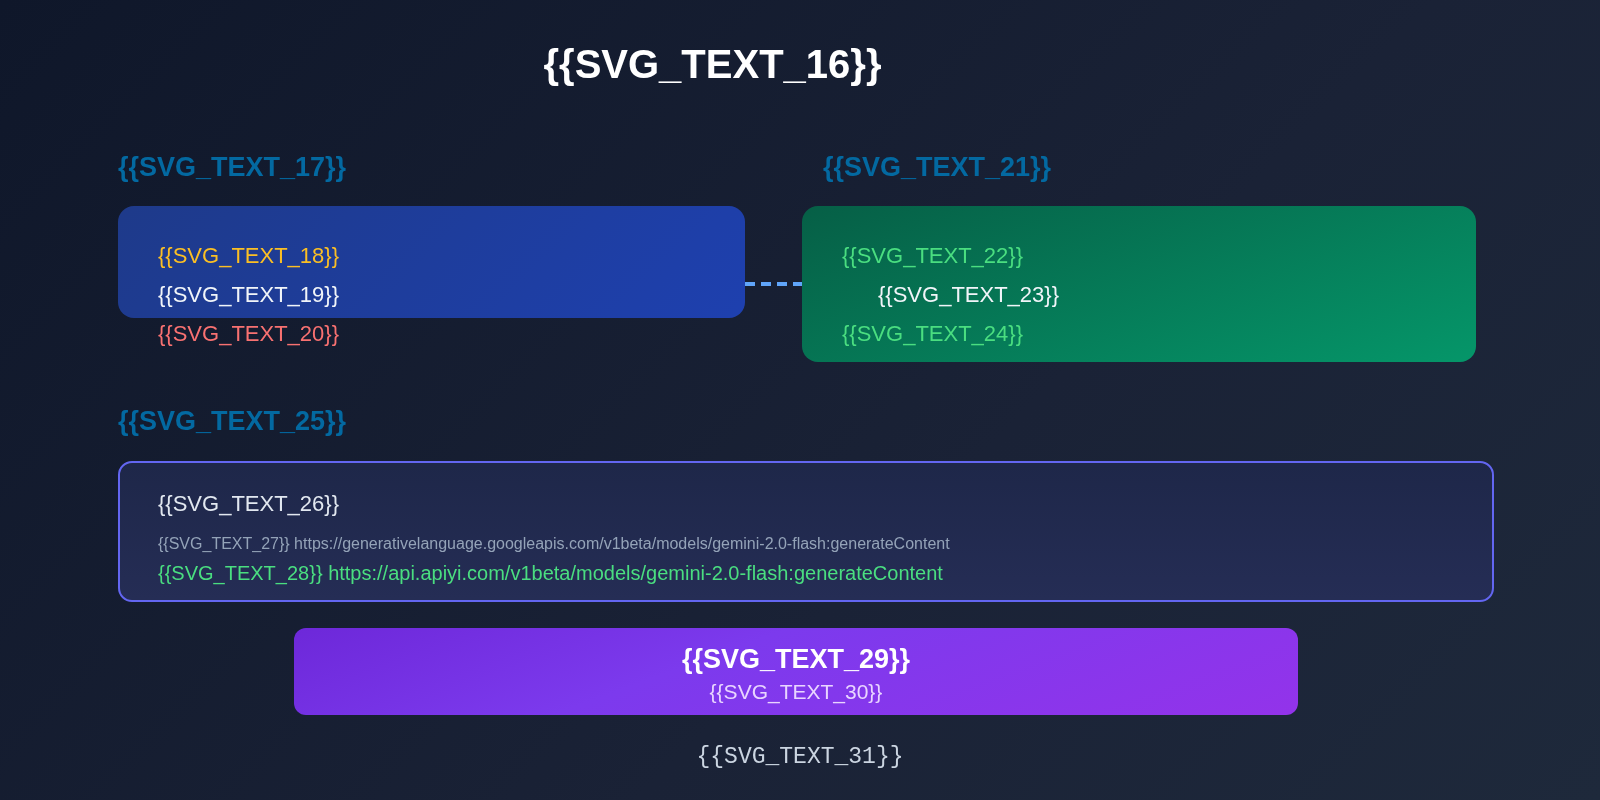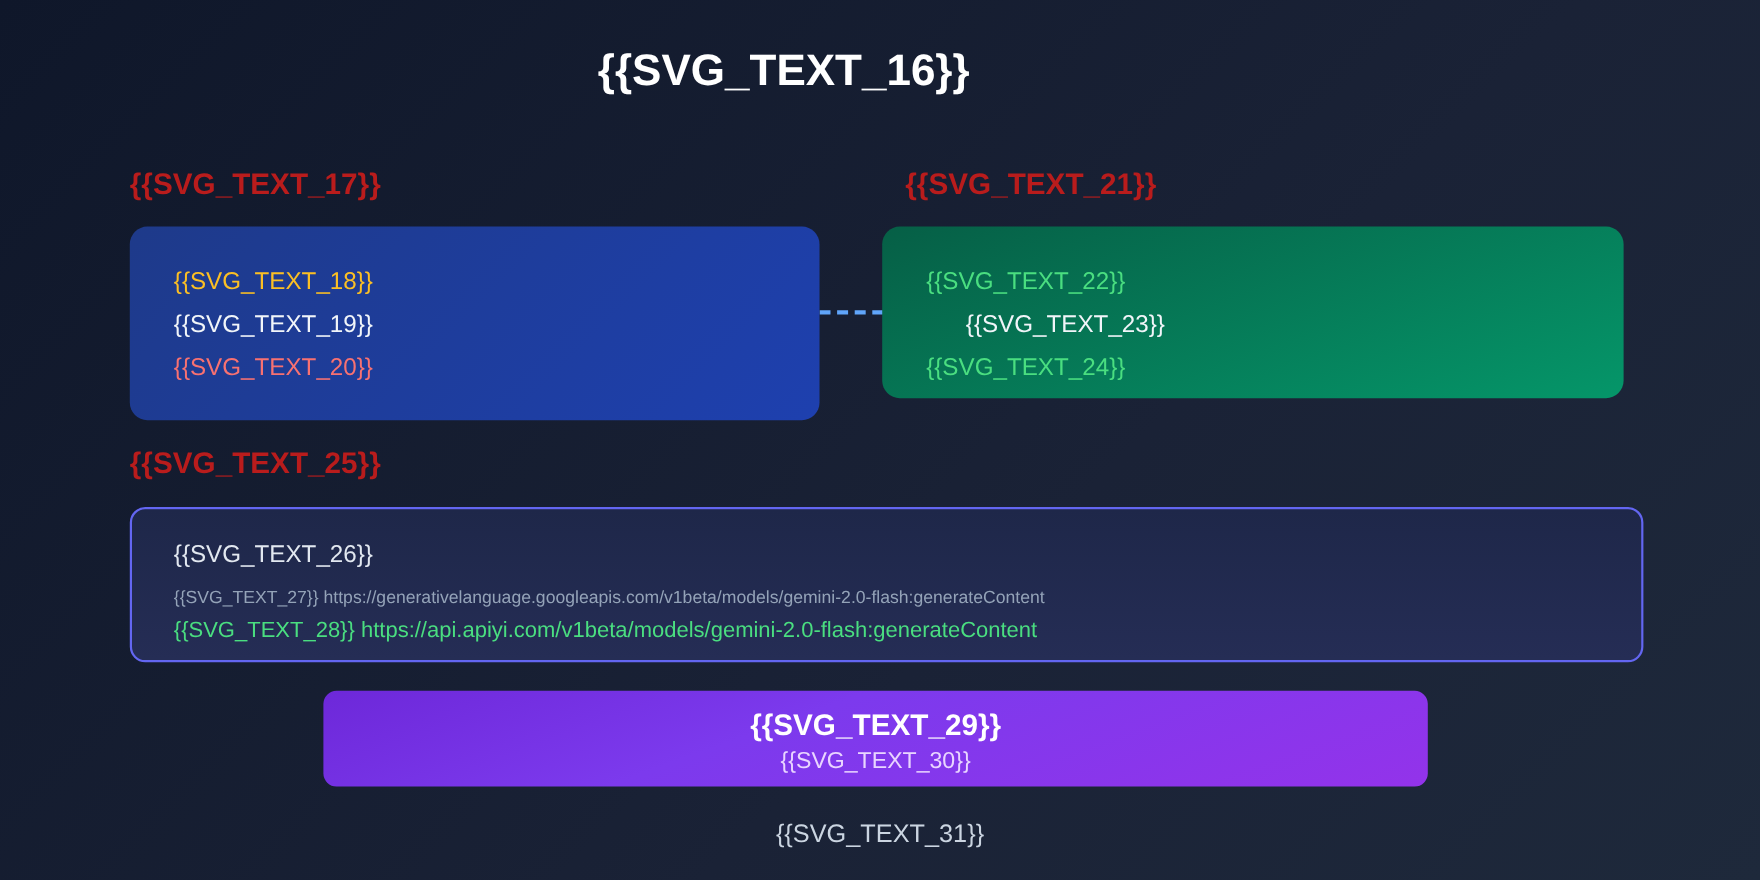--- a/index.html
+++ b/index.html
@@ -7,27 +7,27 @@
       width: 1600px; height: 800px; overflow: hidden; position: relative;
       background: linear-gradient(135deg, #0f172a 0%, #1a2236 60%, #1e293b 100%);
       font-family: "Liberation Sans", sans-serif;
     }
     .abs { position: absolute; }
     .title {
       left: 0; width: 1425px; top: 38px; text-align: center;
       color: #ffffff; font-size: 40px; font-weight: bold; line-height: 52px;
     }
     .section-label {
-      color: #b91c1c; font-size: 27px; font-weight: bold; line-height: 34px;
+      color: #0369a1; font-size: 27px; font-weight: bold; line-height: 34px;
     }
     .card {
       border-radius: 16px; box-sizing: border-box;
     }
     .card-blue {
-      left: 118px; top: 206px; width: 627px; height: 176px;
+      left: 118px; top: 206px; width: 627px; height: 112px;
       background: linear-gradient(135deg, #1e3a8a 0%, #1e40af 100%);
     }
     .card-green {
       left: 802px; top: 206px; width: 674px; height: 156px;
       background: linear-gradient(160deg, #065f46 0%, #059669 100%);
     }
     .card-line {
       position: absolute; left: 40px; font-size: 22px; line-height: 28px; white-space: nowrap;
     }
     .l1 { top: 36px; }
@@ -51,21 +51,21 @@
     .banner-title {
       position: absolute; left: 0; right: 0; top: 14px;
       color: #ffffff; font-size: 27px; font-weight: bold; line-height: 34px;
     }
     .banner-sub {
       position: absolute; left: 0; right: 0; top: 51px;
       color: #e9d5ff; font-size: 21px; line-height: 26px;
     }
     .footer {
       left: 0; width: 1600px; top: 742px; text-align: center;
-      color: #cbd5e1; font-size: 23px; line-height: 30px;
+      color: #cbd5e1; font-size: 23px; line-height: 30px; font-family: Liberation Mono, monospace;
     }
   </style>
 </head>
 <body>
 
 <div class="abs title">{{SVG_TEXT_16}}</div>
 
 <div class="abs section-label" style="left:118px; top:150px;">{{SVG_TEXT_17}}</div>
 <div class="abs section-label" style="left:823px; top:150px;">{{SVG_TEXT_21}}</div>
 

